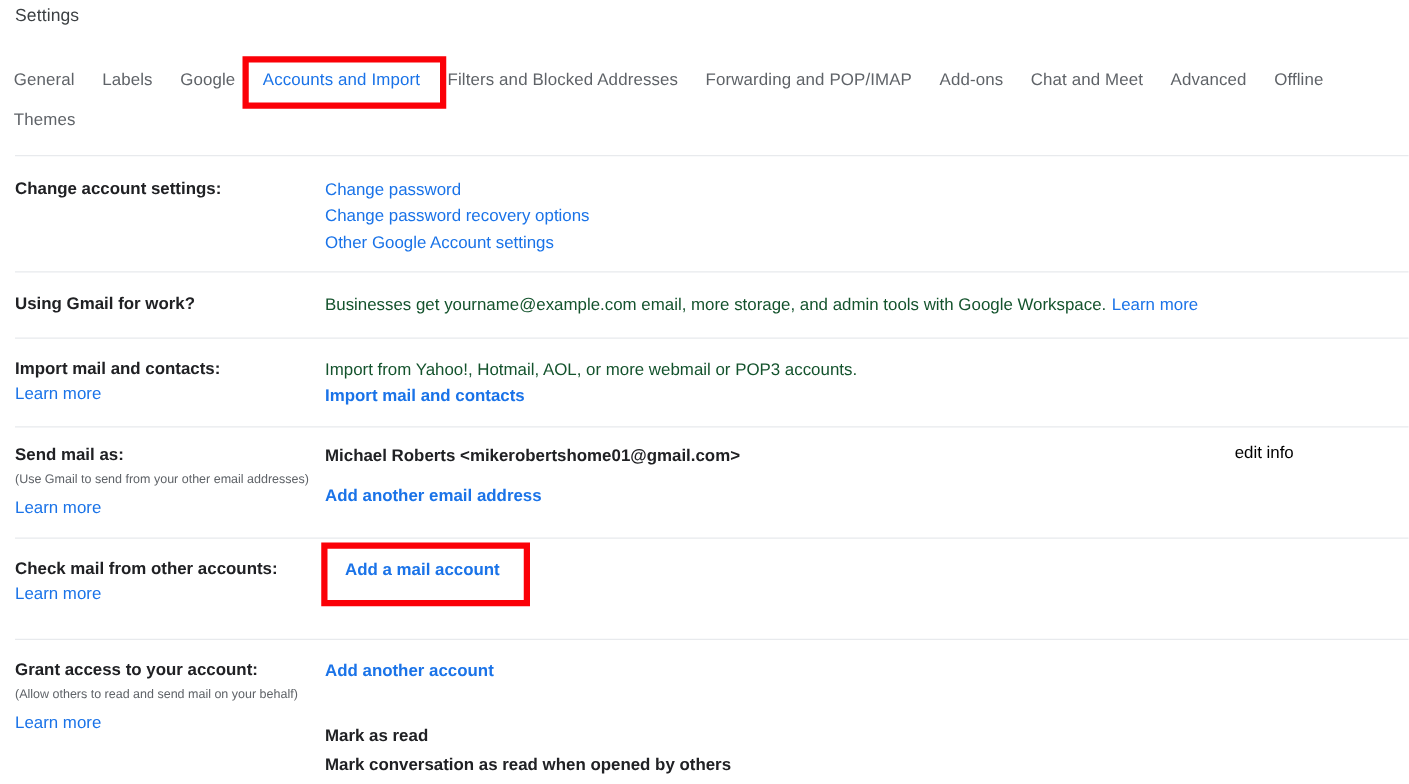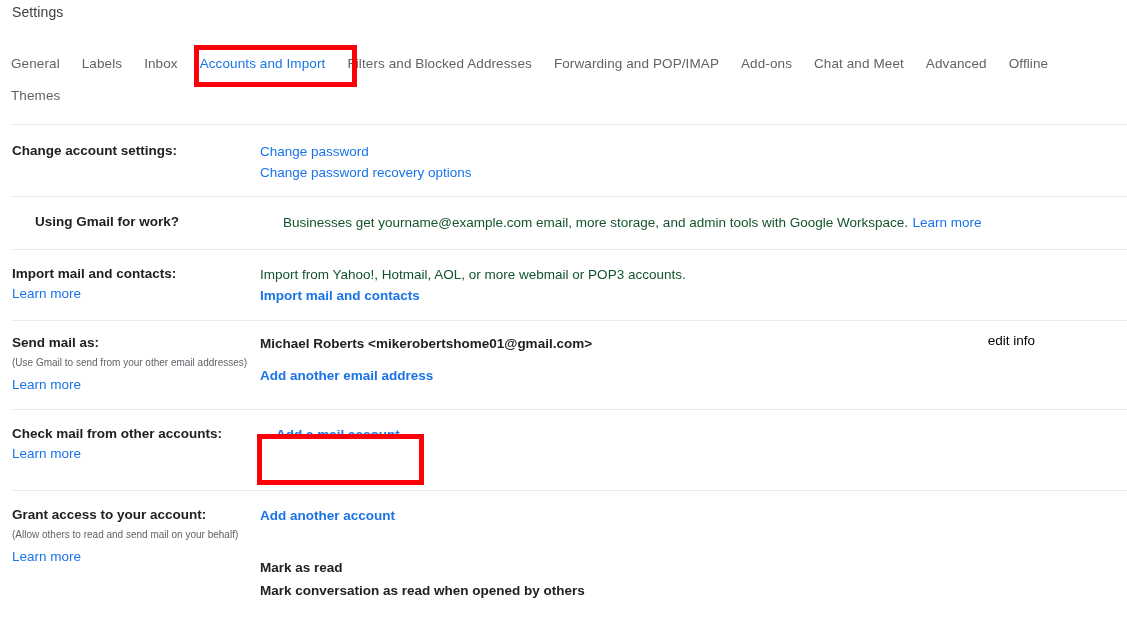--- a/index.html
+++ b/index.html
@@ -171,21 +171,21 @@
   }
 </style>
 </head>
 <body>
 
 <div class="page-title">Settings</div>
 
 <div class="tabbar">
   <div class="tab">General</div>
   <div class="tab">Labels</div>
-  <div class="tab">Inbox</div>
+  <div class="tab">Google</div>
   <div class="tab active">Accounts and Import</div>
   <div class="tab">Filters and Blocked Addresses</div>
   <div class="tab">Forwarding and POP/IMAP</div>
   <div class="tab">Add-ons</div>
   <div class="tab">Chat and Meet</div>
   <div class="tab">Advanced</div>
   <div class="tab">Offline</div>
   <div class="tab">Themes</div>
 </div>
 
@@ -193,26 +193,27 @@
 
   <div class="divider"></div>
 
   <div class="row" style="padding-top:16px; padding-bottom:13px;">
     <div class="row-label">
       <div class="lbl-strong">Change account settings:</div>
     </div>
     <div class="row-body">
       <span class="link">Change password</span>
       <span class="link">Change password recovery options</span>
-    </div>
-  </div>
-
-  <div class="divider"></div>
-
-  <div class="row" style="padding-top:15px; padding-bottom:16px;padding-left:23px;">
+      <span class="link">Other Google Account settings</span>
+    </div>
+  </div>
+
+  <div class="divider"></div>
+
+  <div class="row" style="padding-top:15px; padding-bottom:16px;">
     <div class="row-label">
       <div class="lbl-strong">Using Gmail for work?</div>
     </div>
     <div class="row-body">
       <span class="plain">Businesses get yourname@example.com email, more storage, and admin tools with Google Workspace.</span>
       <span class="link-inline">Learn more</span>
     </div>
   </div>
 
   <div class="divider"></div>

